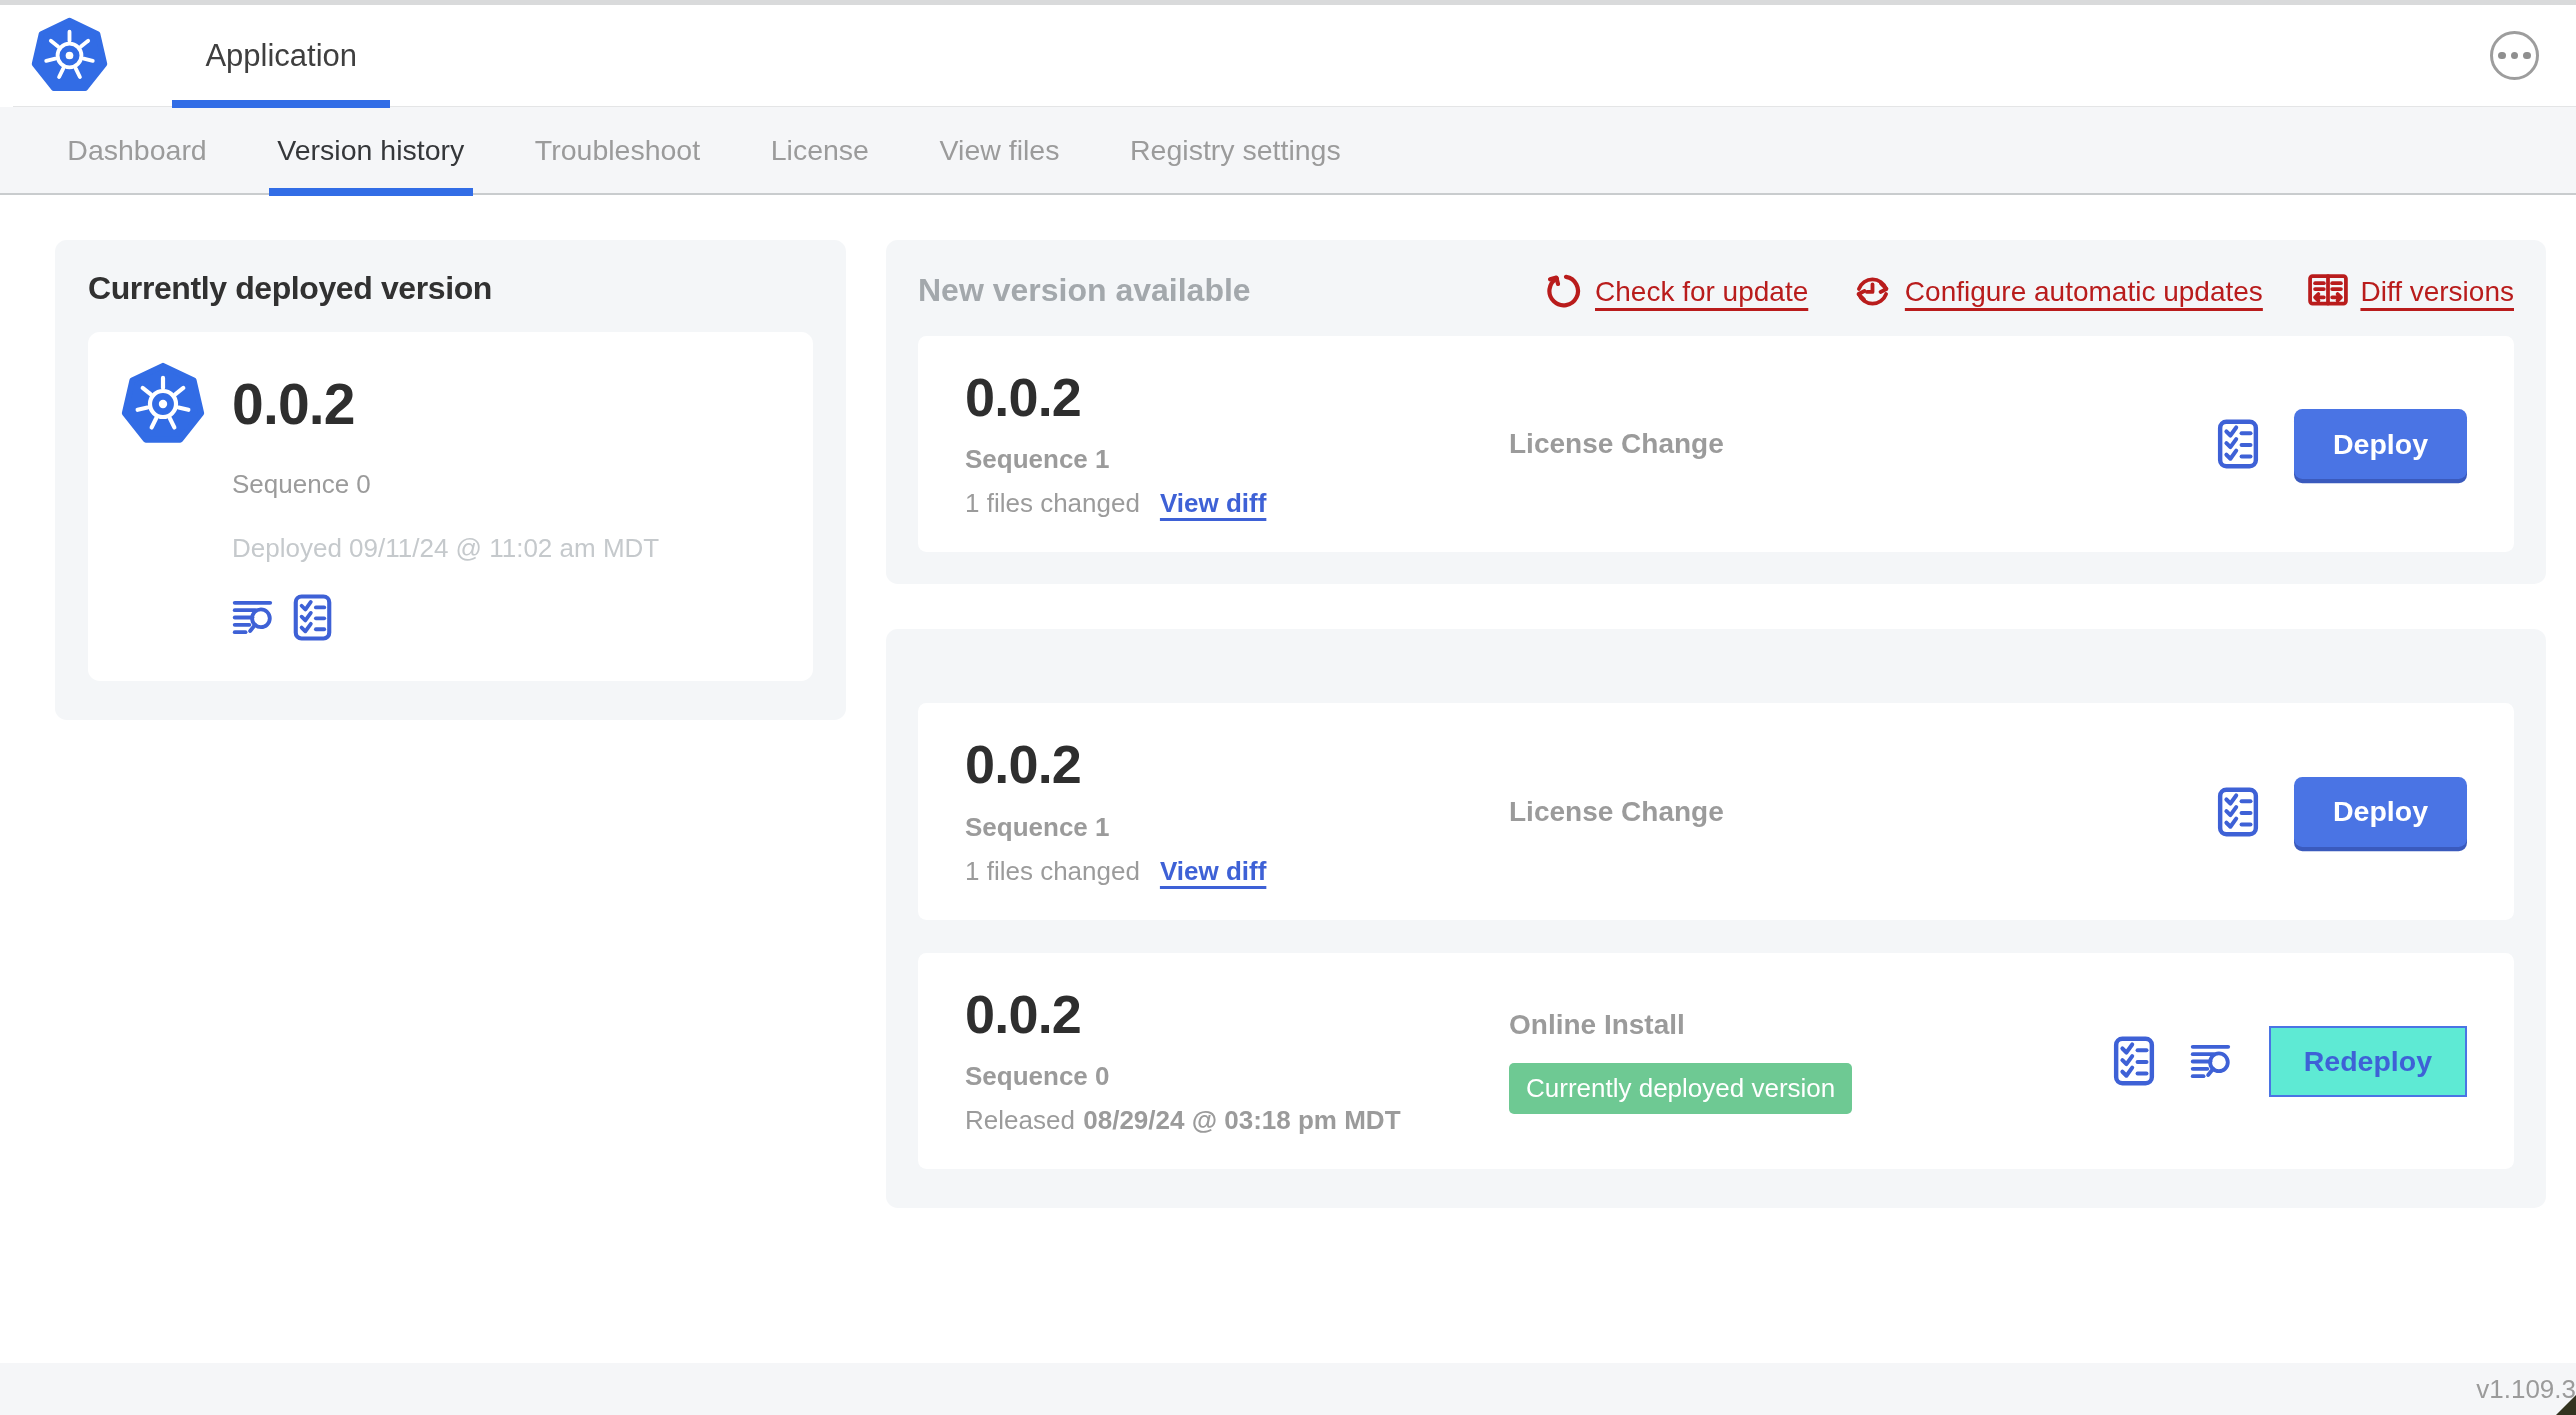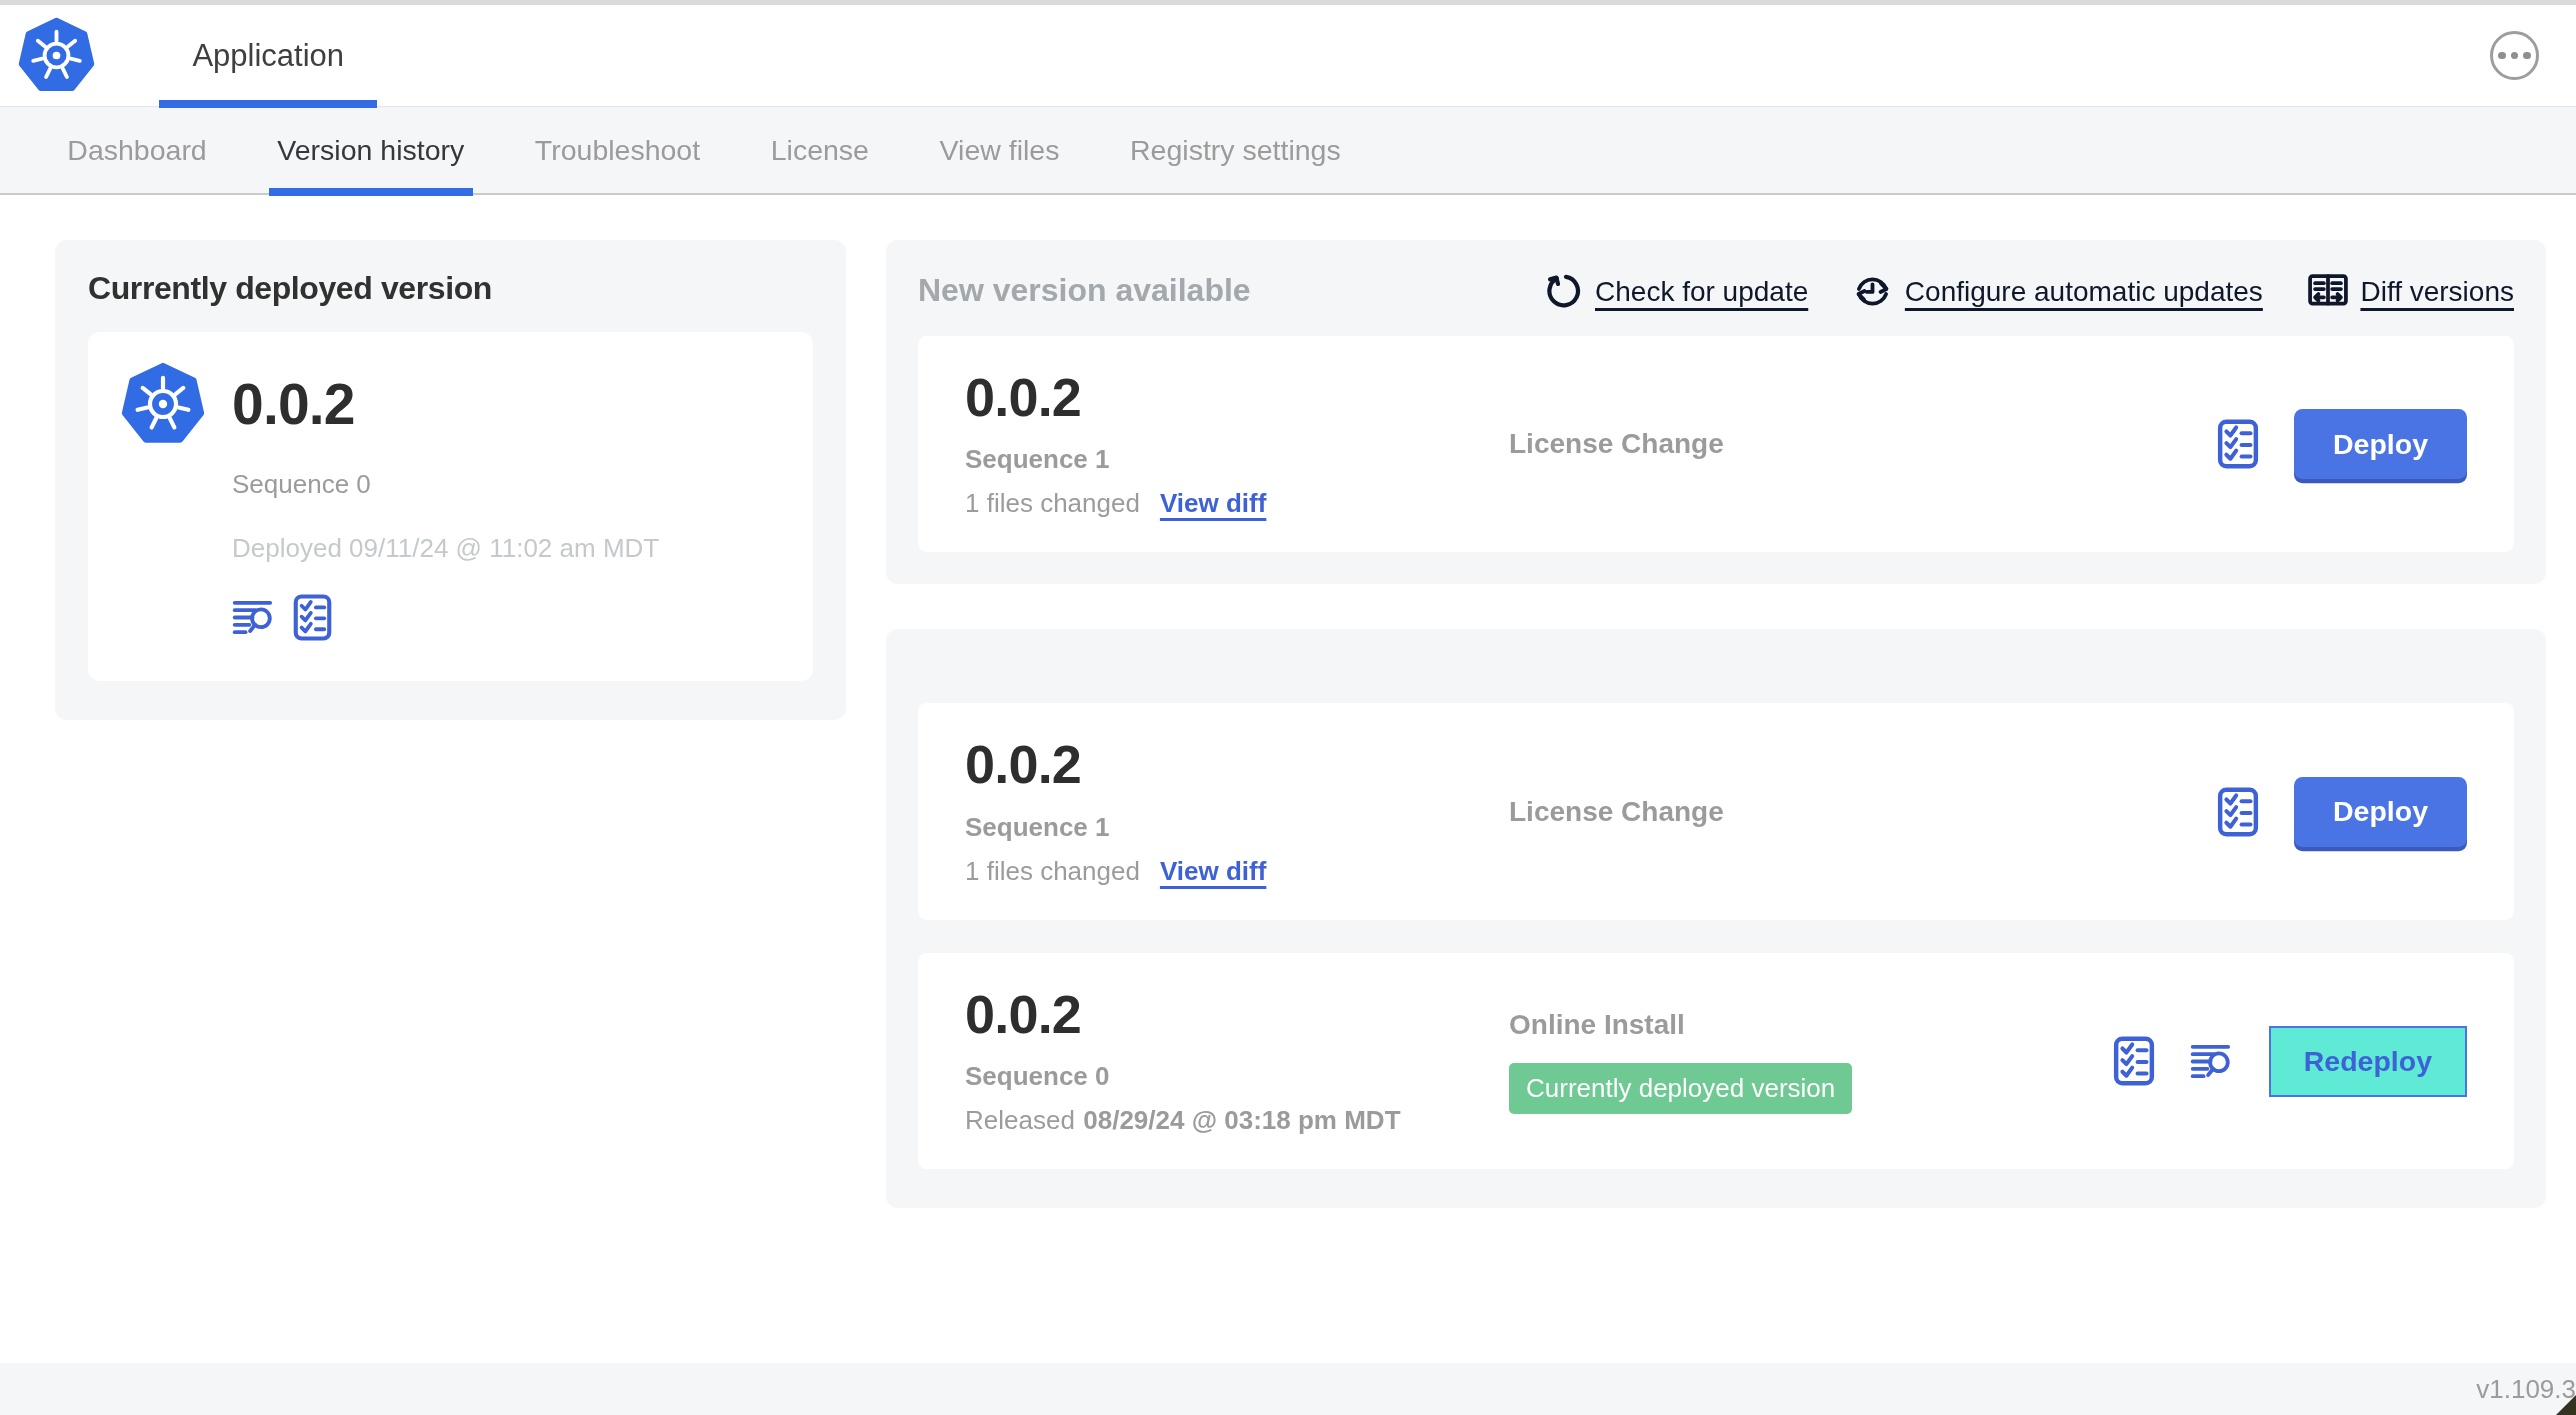--- a/index.html
+++ b/index.html
@@ -13,20 +13,21 @@
     color: #323232;
   }
 
   
   .topbar {
     flex: 0 0 auto; height: 102px;
     display: flex; align-items: stretch;
     padding: 0 37px 0 18.4px;
     border-bottom: 1.7px solid #e4e5e6;
     background: #fff;
+    margin-left: 13px;
   }
   .logo-wrap { align-self: center; margin-right: 64px; display: flex; }
   .app-tab {
     position: relative; display: flex; align-items: center;
     padding: 0 33px; font-size: 31px; color: #3f3f3f; cursor: pointer;
   }
   .app-tab::after {
     content: ""; position: absolute; left: 0; right: 0; bottom: -1.7px;
     height: 7.5px; background: #326de6;
   }
@@ -74,21 +75,21 @@
   .dc-icons { margin-top: 30px; display: flex; align-items: center; gap: 17px; color: #3e61d6; }
 
   
   .right-col { flex: 1 1 auto; min-width: 0; }
 
   .nv-head { display: flex; align-items: flex-start; }
   .nv-title { font-size: 32px; font-weight: bold; color: #a3a8ac; }
   .nv-links { margin-left: auto; display: flex; align-items: center; gap: 45px; }
   .blue-link {
     display: flex; align-items: center; gap: 12.6px;
-    color: #0f172a; font-size: 28px; cursor: pointer; white-space: nowrap;
+    color: #b91c1c; font-size: 28px; cursor: pointer; white-space: nowrap;
   }
   .blue-link .lbl { text-decoration: underline; text-underline-offset: 6.7px; text-decoration-thickness: 2.5px; }
 
   .version-card {
     margin-top: 25px; background: #fff; border-radius: 8.4px;
     padding: 33px 47px; display: flex; align-items: center;
   }
   .vc-info { width: 544px; flex: 0 0 auto; }
   .vc-ver { font-size: 54px; font-weight: bold; color: #2e2e2e; letter-spacing: -0.8px; line-height: 1.05; }
   .vc-seq { margin-top: 18.4px; font-size: 26px; color: #9b9b9b; font-weight: bold; }

